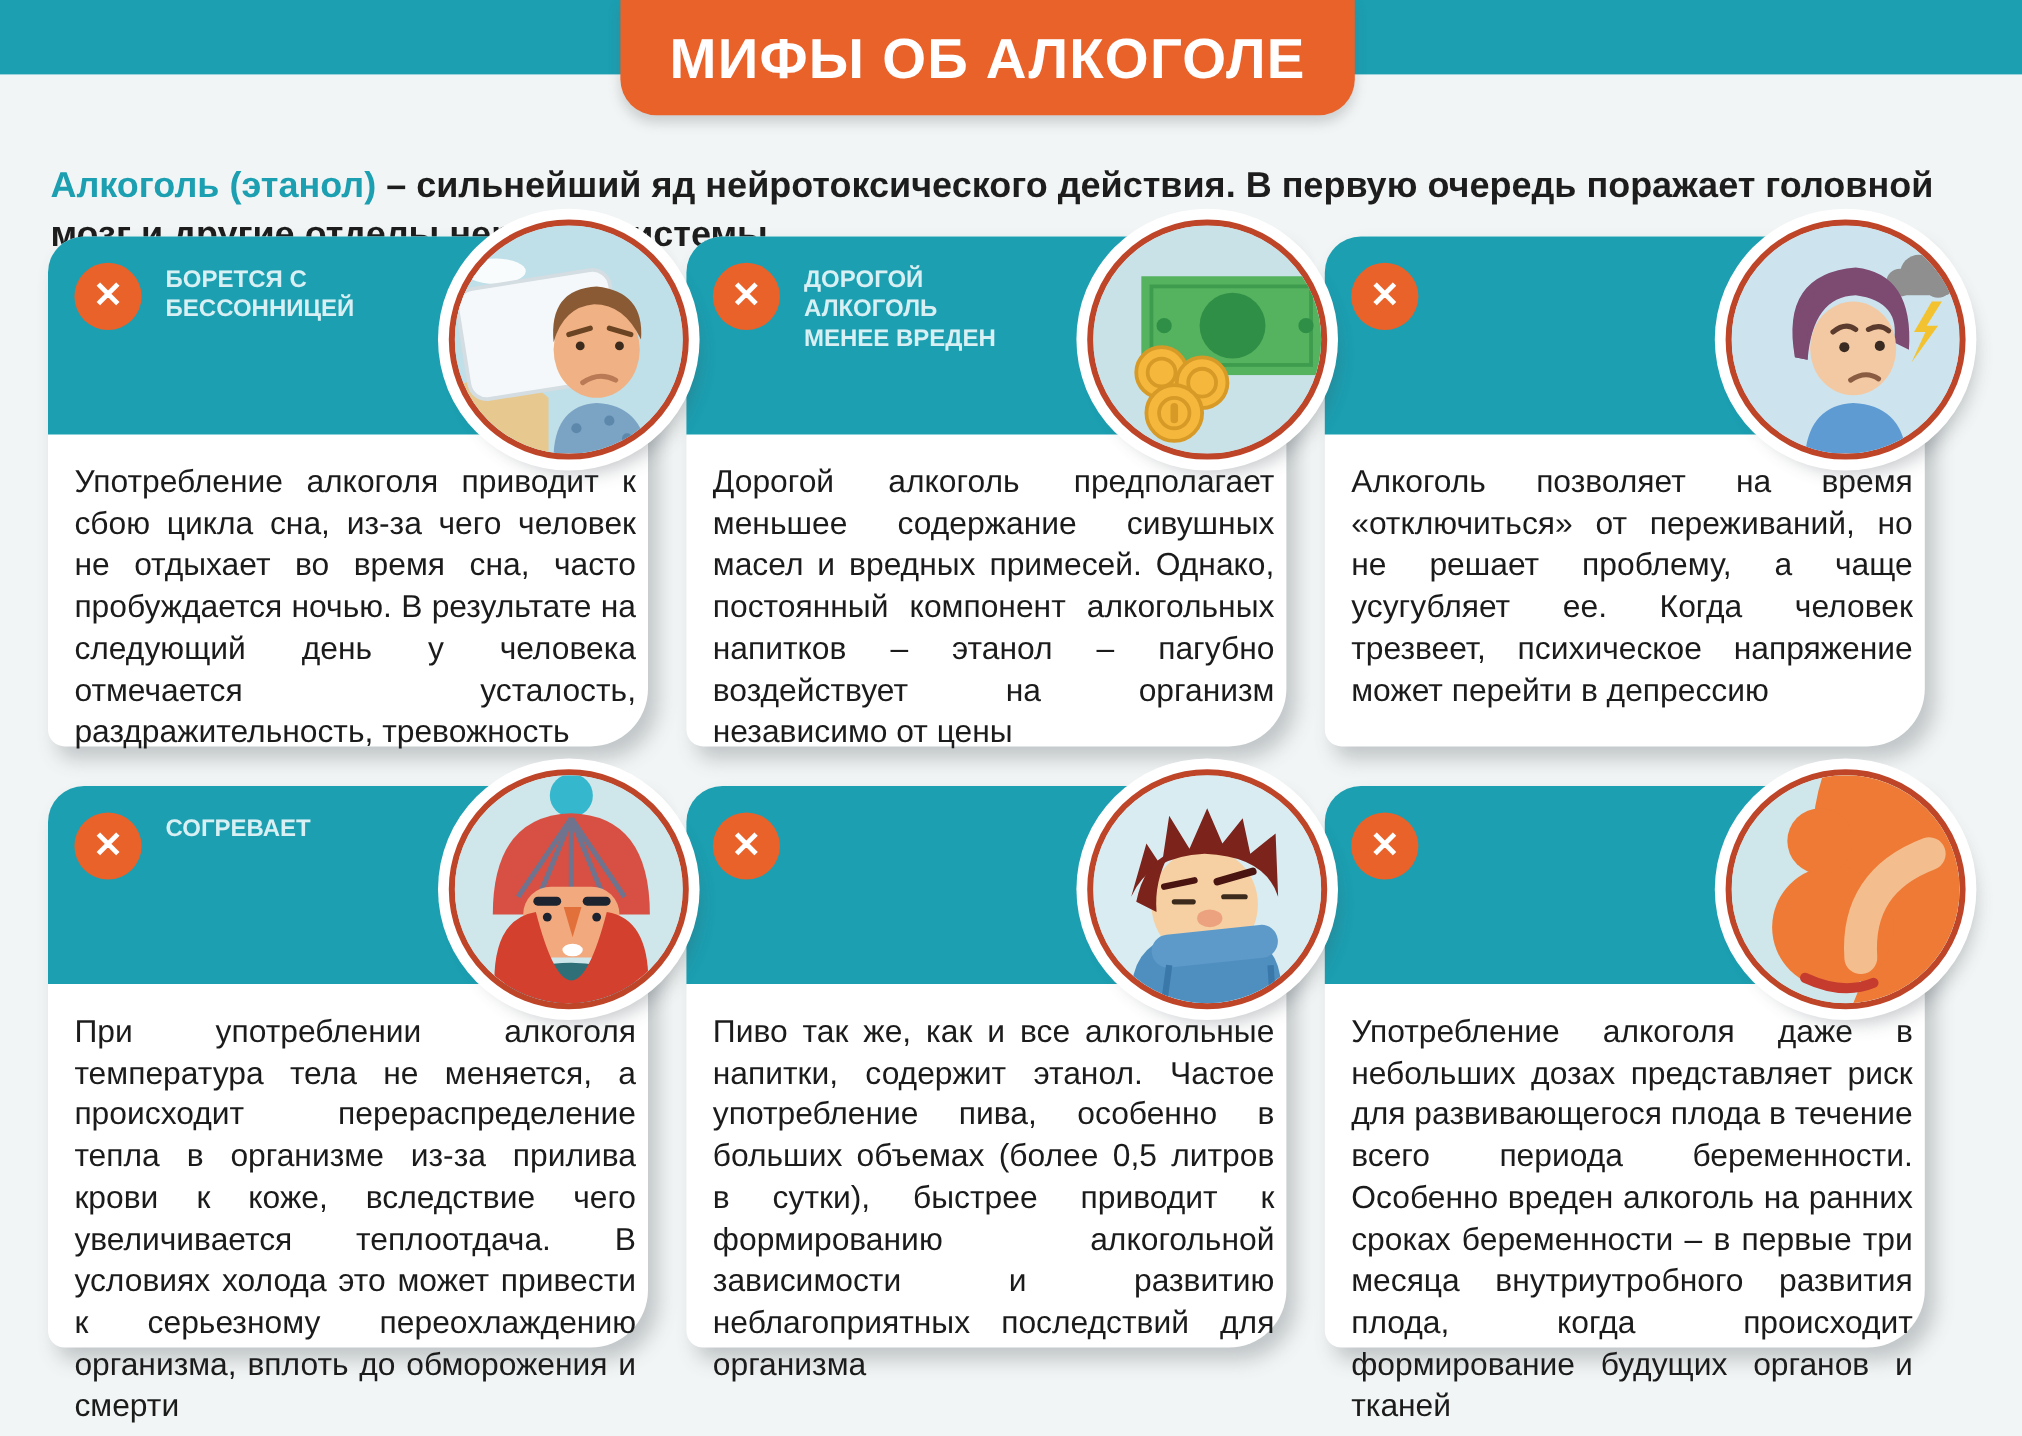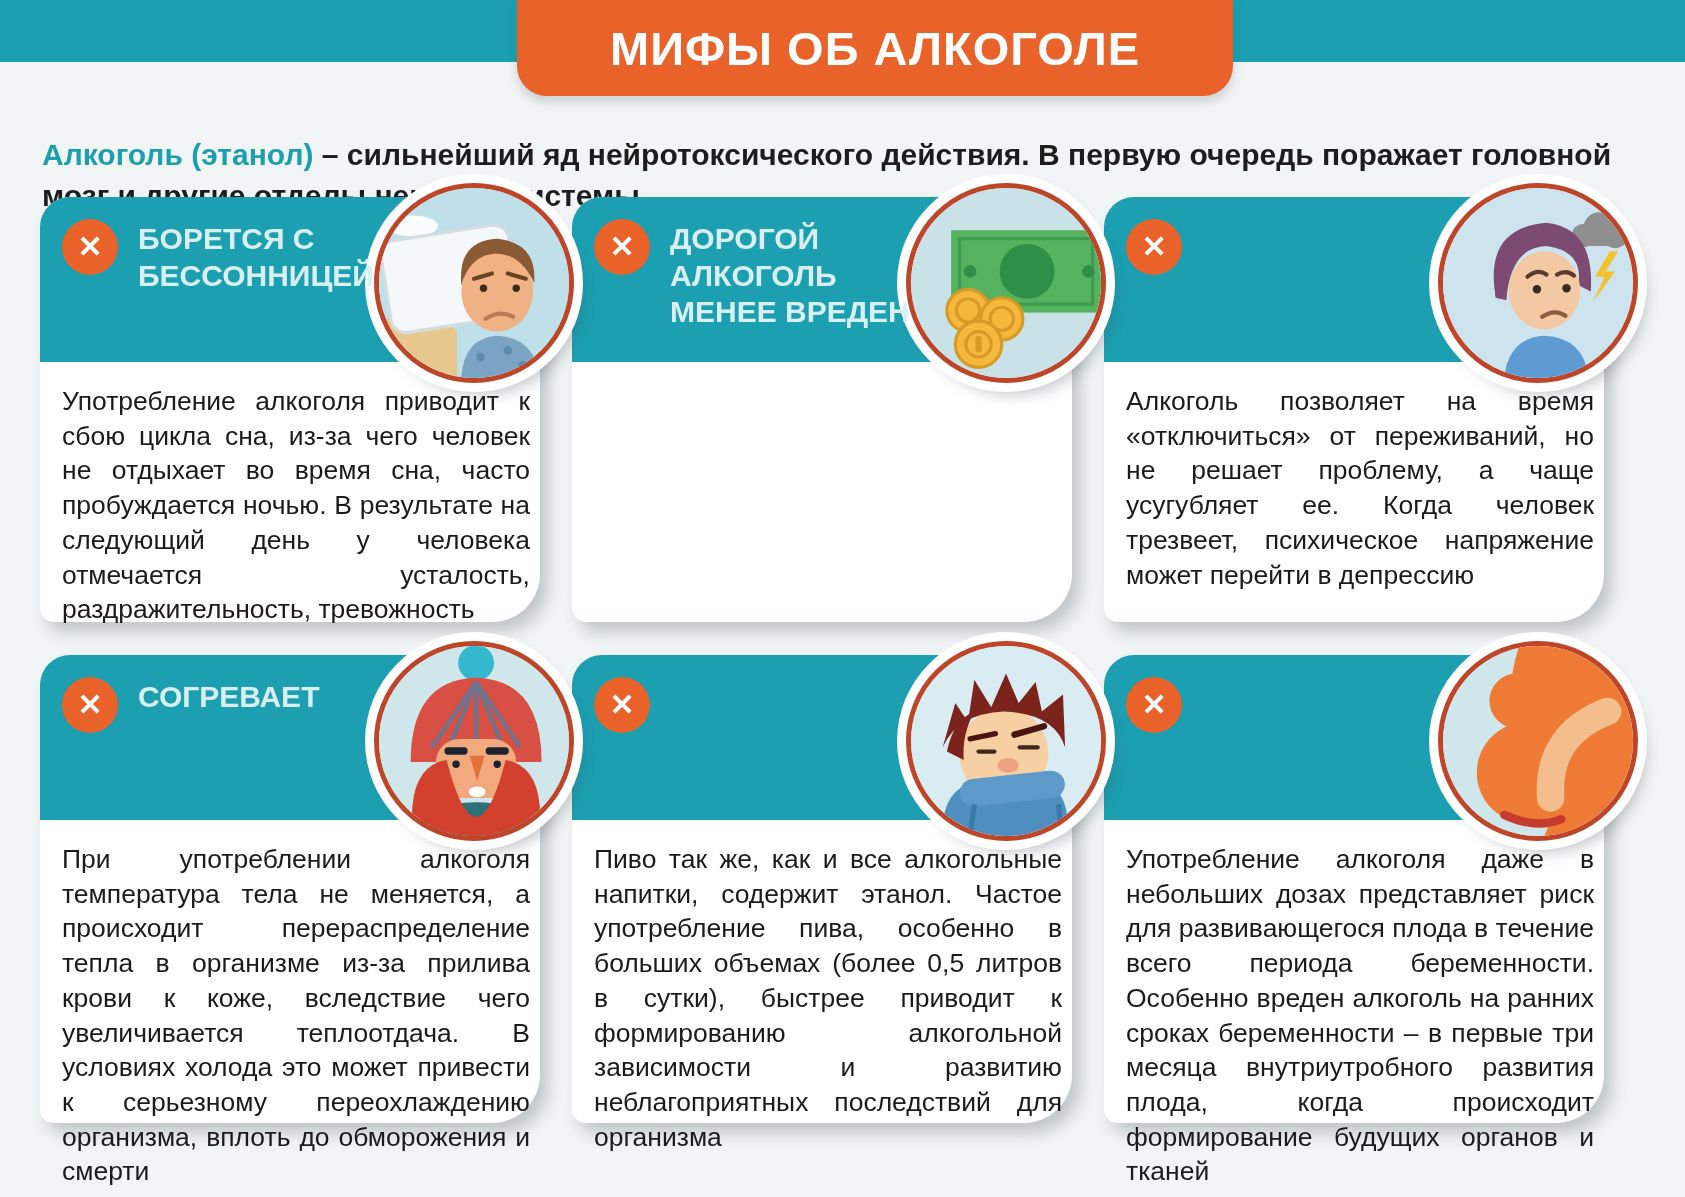--- a/index.html
+++ b/index.html
@@ -6,21 +6,21 @@
   body{
     width:1685px;height:1197px;position:relative;overflow:hidden;
     background:#f2f5f5;
     font-family:"Liberation Sans", sans-serif;
   }
   .top-strip{
     position:absolute;left:0;top:0;width:1685px;height:62px;
     background:#1b9fb1;
   }
   .banner{
-    position:absolute;left:517px;top:0;width:716px;height:96px;
+    position:absolute;left:517px;top:0;width:612px;height:96px;
     background:#e8622a;border-radius:0 0 30px 30px;
     display:flex;align-items:center;justify-content:center;
     box-shadow:0 6px 10px rgba(90,100,105,.25);
   }
   .banner h1{
     margin:0;color:#ffffff;font-size:47px;font-weight:700;letter-spacing:1px;
   }
   .intro{
     position:absolute;left:42px;top:104px;width:1590px;
     font-size:30px;font-weight:700;line-height:1.38;color:#1d1d1d;
@@ -43,21 +43,21 @@
     border-radius:30px 14px 0 0;
   }
   .x-badge{
     position:absolute;left:22px;top:22px;width:56px;height:56px;
     border-radius:50%;background:#e8622a;
     display:flex;align-items:center;justify-content:center;
     color:#ffffff;font-size:30px;font-weight:700;line-height:1;
   }
   .card-title{
     position:absolute;left:98px;top:24px;margin:0;max-width:300px;
-    color:#d8f0f3;font-size:30px;font-weight:700;line-height:1.22;
+    color:#d8f0f3;font-size:20px;font-weight:700;line-height:1.22;
     white-space:pre-line;z-index:3;
   }
   .illus{
     position:absolute;top:-14px;right:-34px;width:190px;height:190px;
     border-radius:50%;overflow:hidden;background:#cfe5eb;
     border:5px solid #bf4529;
     box-shadow:0 0 0 9px #ffffff, 8px 12px 14px rgba(70,80,85,.30);
     z-index:2;
   }
   .illus svg{display:block;width:100%;height:100%;}
@@ -129,20 +129,21 @@
           <circle cx="54" cy="116" r="20" fill="#f5b83d" stroke="#d79a26" stroke-width="3"></circle>
           <circle cx="54" cy="116" r="11" fill="none" stroke="#d79a26" stroke-width="3"></circle>
           <circle cx="86" cy="124" r="20" fill="#f5b83d" stroke="#d79a26" stroke-width="3"></circle>
           <circle cx="86" cy="124" r="11" fill="none" stroke="#d79a26" stroke-width="3"></circle>
           <circle cx="64" cy="148" r="22" fill="#f5b83d" stroke="#d79a26" stroke-width="3"></circle>
           <circle cx="64" cy="148" r="12" fill="none" stroke="#d79a26" stroke-width="3"></circle>
           <rect x="61" y="140" width="6" height="16" rx="3" fill="#d79a26"></rect>
         </svg>
       </div>
     </div>
+    <div class="card-body">Дорогой алкоголь предполагает меньшее содержание сивушных масел и вредных примесей. Однако, постоянный компонент алкогольных напитков – этанол – пагубно воздействует на организм независимо от цены</div>
   </section>
 
   <section class="card">
     <div class="card-header">
       <div class="x-badge">
           <span>✕</span>
         </div>
       <div class="illus">
         <svg viewBox="0 0 180 180" xmlns="http://www.w3.org/2000/svg">
           <rect width="180" height="180" fill="#cde4ef"></rect>

